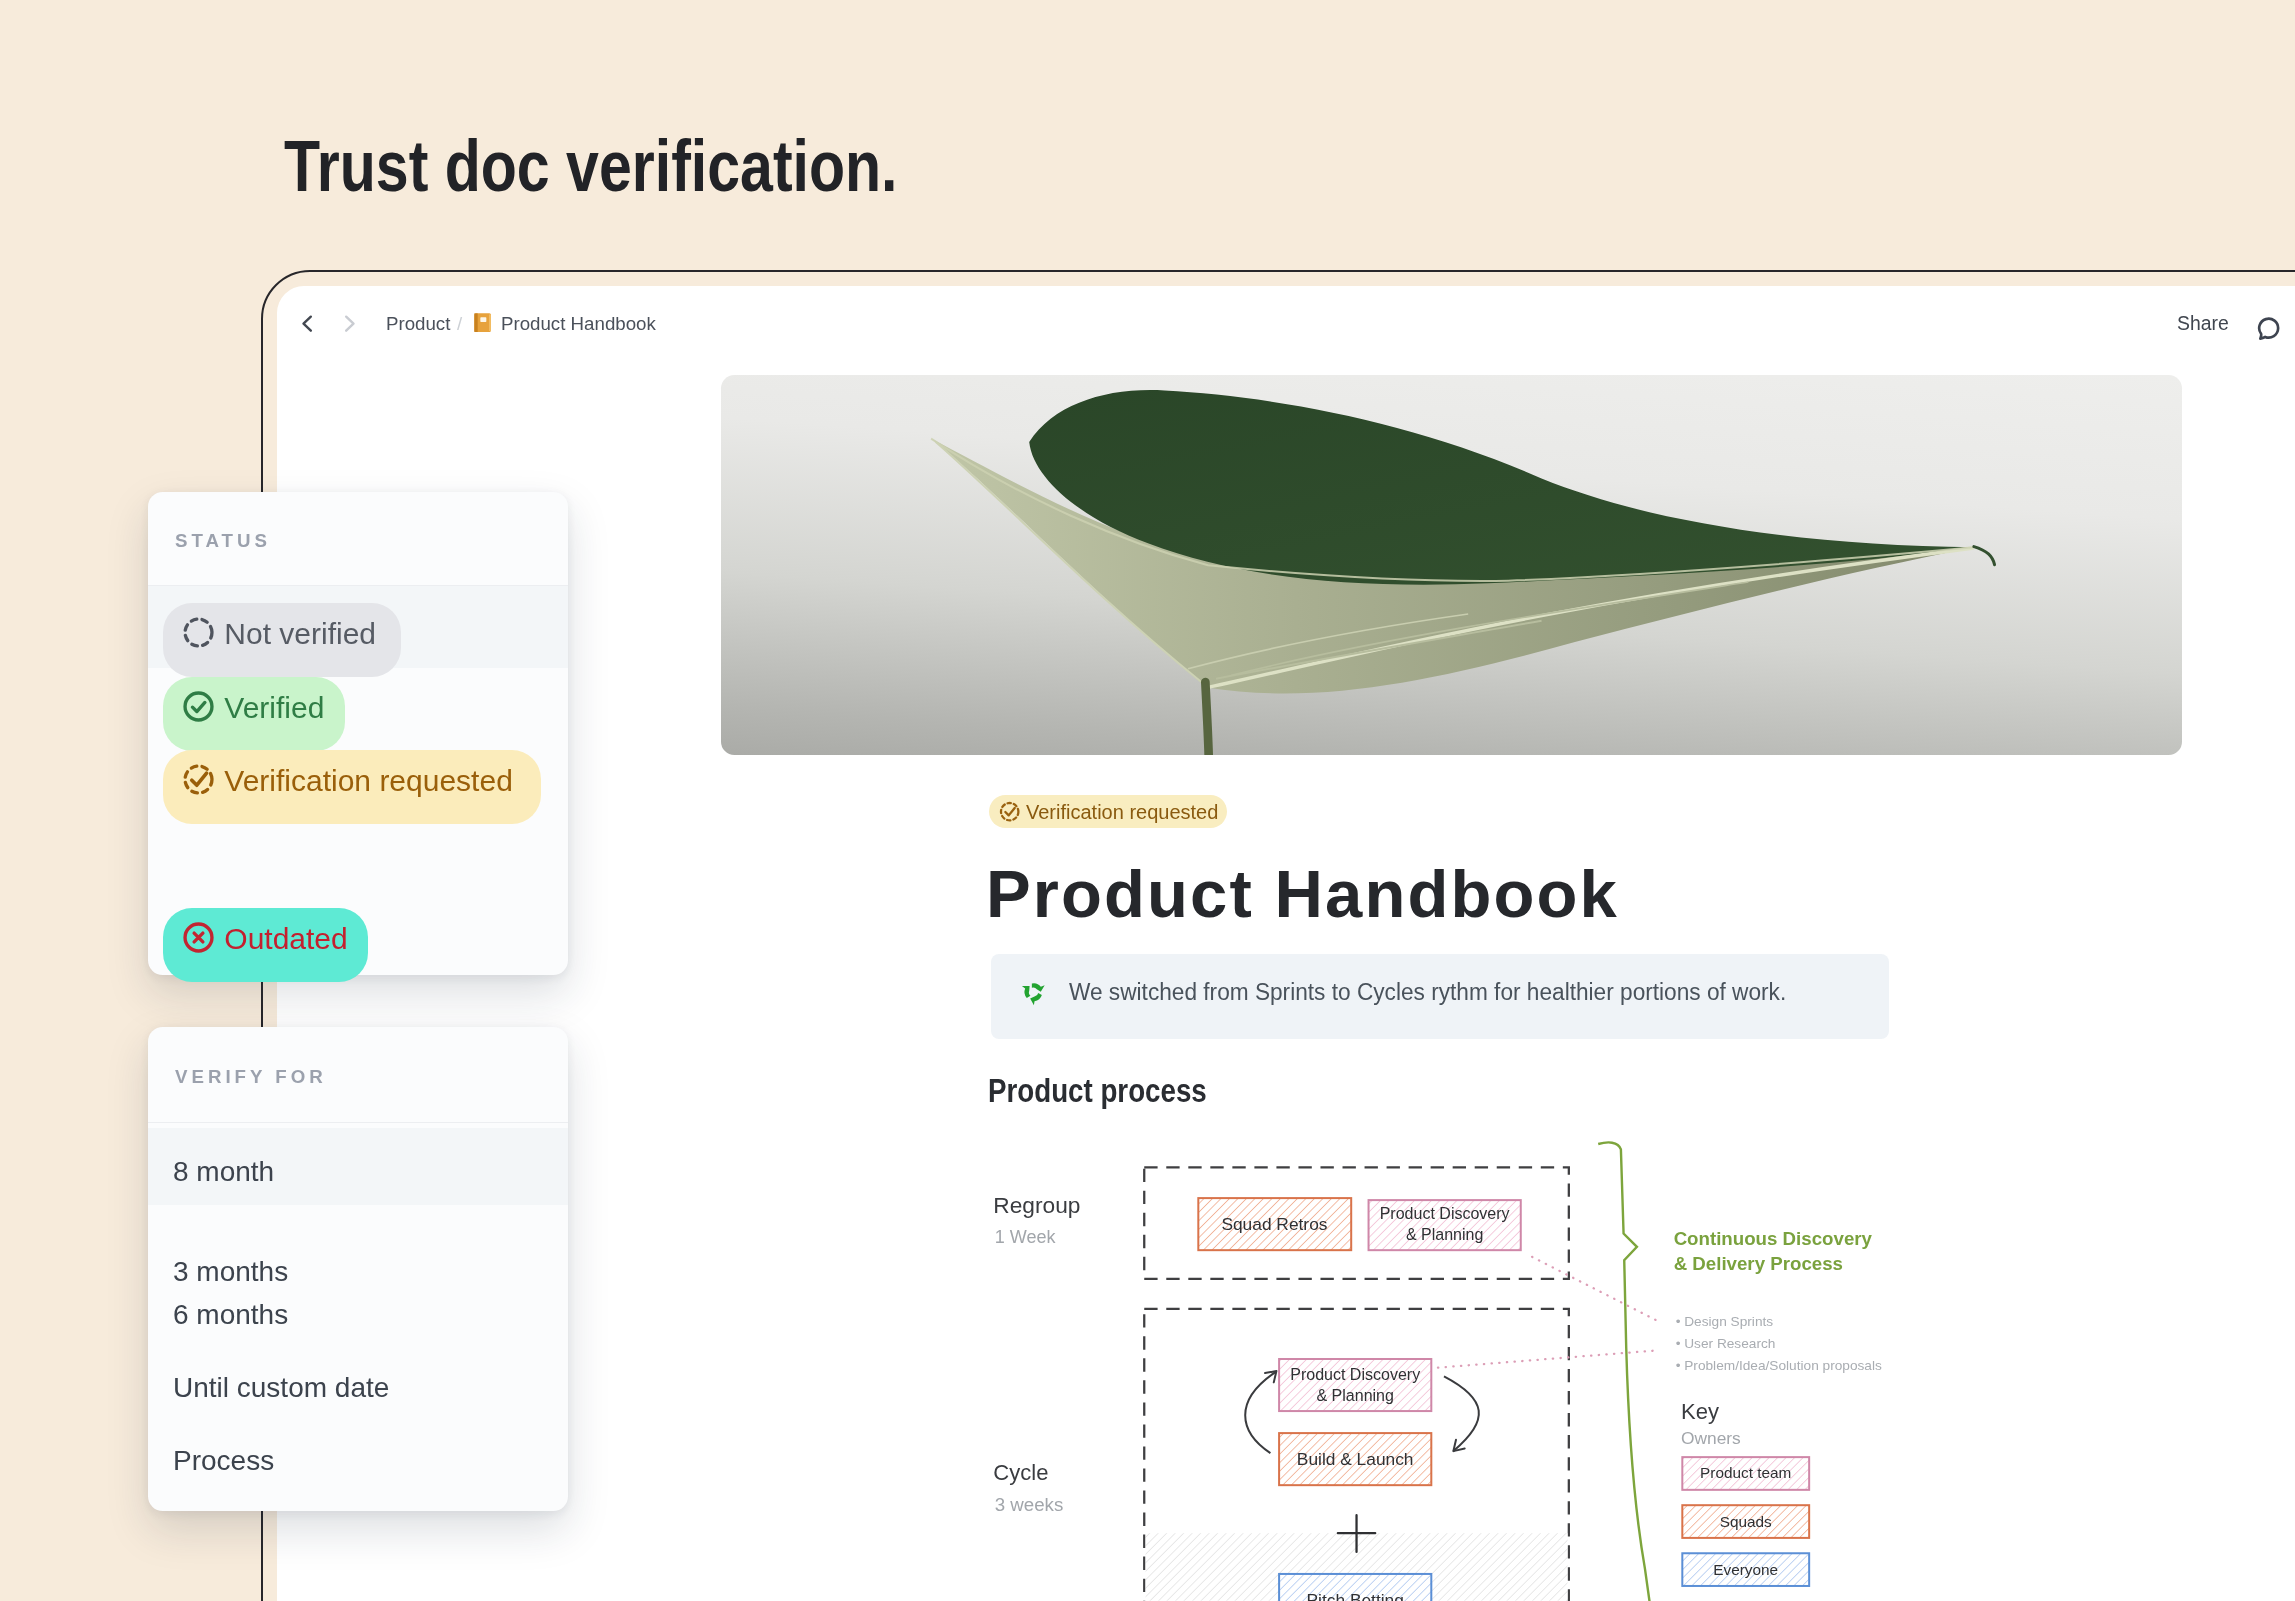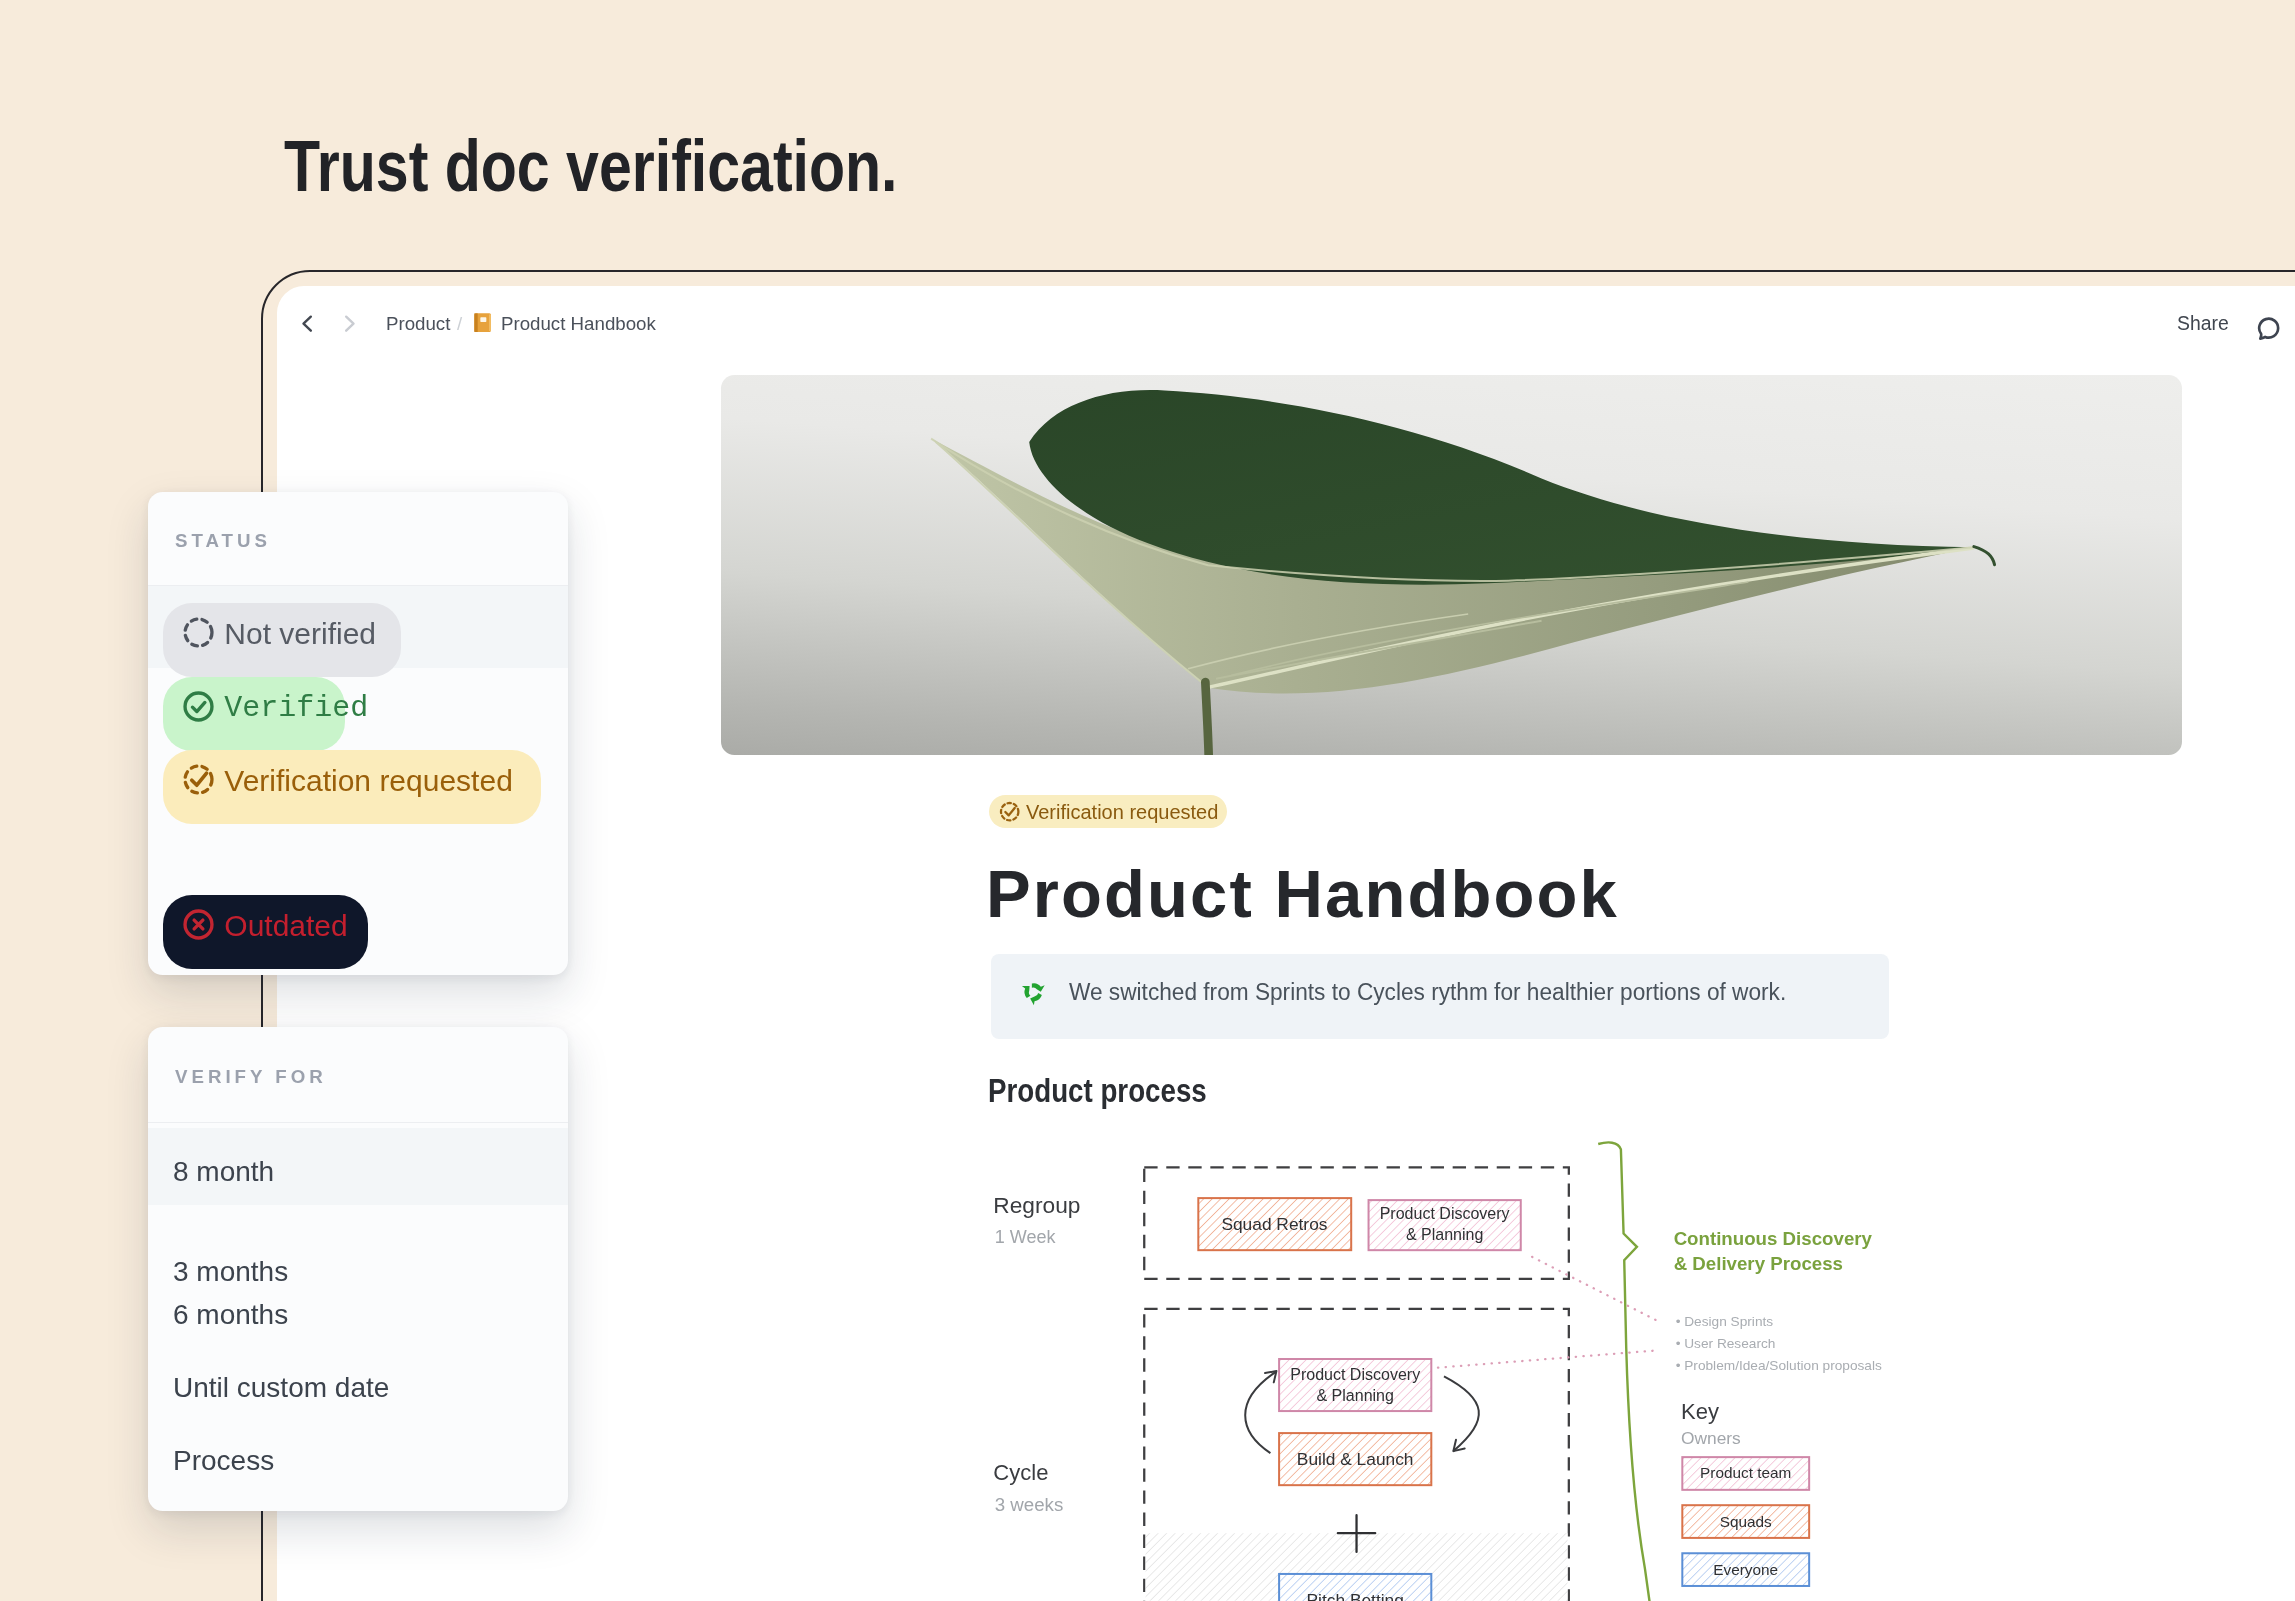--- a/index.html
+++ b/index.html
@@ -205,35 +205,35 @@
   <div class="abs panel p1">
     <div class="phead t" style="top:40px;">STATUS</div>
     <div class="pdiv" style="top:93px;"></div>
     <div class="rowhl" style="top:94px; height:82px;"></div>
     <div class="pill" style="top:111px; width:238px; background:#e4e5e9;">
       <svg class="ic" viewBox="0 0 52 52">
         <circle cx="26" cy="26" r="20" fill="none" stroke="#4f545e" stroke-width="5" stroke-dasharray="8.5 8" stroke-linecap="round"></circle>
       </svg>
       <div class="tx t" style="color:#565b64;">Not verified</div>
     </div>
-    <div class="pill" style="top:185px; width:182px; background:#c9f4cb;font-family:Liberation Mono, monospace;">
+    <div class="pill" style="top:185px; width:182px; background:#c9f4cb;">
       <svg class="ic" viewBox="0 0 52 52">
         <circle cx="26" cy="26" r="20" fill="none" stroke="#2f7d45" stroke-width="5"></circle>
         <path d="M17 27 L23.5 33.5 L35.5 20" fill="none" stroke="#2f7d45" stroke-width="5" stroke-linecap="round" stroke-linejoin="round"></path>
       </svg>
       <div class="tx t" style="color:#2f7d45;">Verified</div>
     </div>
     <div class="pill" style="top:258px; width:378px; background:#fbecbb;">
       <svg class="ic" viewBox="0 0 52 52">
         <circle cx="26" cy="26" r="20" fill="none" stroke="#9a5f0a" stroke-width="5" stroke-dasharray="8.5 8" stroke-linecap="round"></circle>
         <path d="M16 27 L23.5 34.5 L38 16.5" fill="none" stroke="#9a5f0a" stroke-width="5.4" stroke-linecap="round" stroke-linejoin="round"></path>
       </svg>
       <div class="tx t" style="color:#9a5f0a;">Verification requested</div>
     </div>
-    <div class="pill" style="top:403px; width:205px; background:#0f172a;">
+    <div class="pill" style="top:416px; width:205px; background:#5eead4;">
       <svg class="ic" viewBox="0 0 52 52">
         <circle cx="26" cy="26" r="20" fill="none" stroke="#c22531" stroke-width="5"></circle>
         <path d="M19.5 19.5 L32.5 32.5 M32.5 19.5 L19.5 32.5" fill="none" stroke="#c22531" stroke-width="5" stroke-linecap="round"></path>
       </svg>
       <div class="tx t" style="color:#c41f2e;">Outdated</div>
     </div>
   </div>
 
   <div class="abs panel p2">
     <div class="phead t" style="top:41px;">VERIFY FOR</div>

